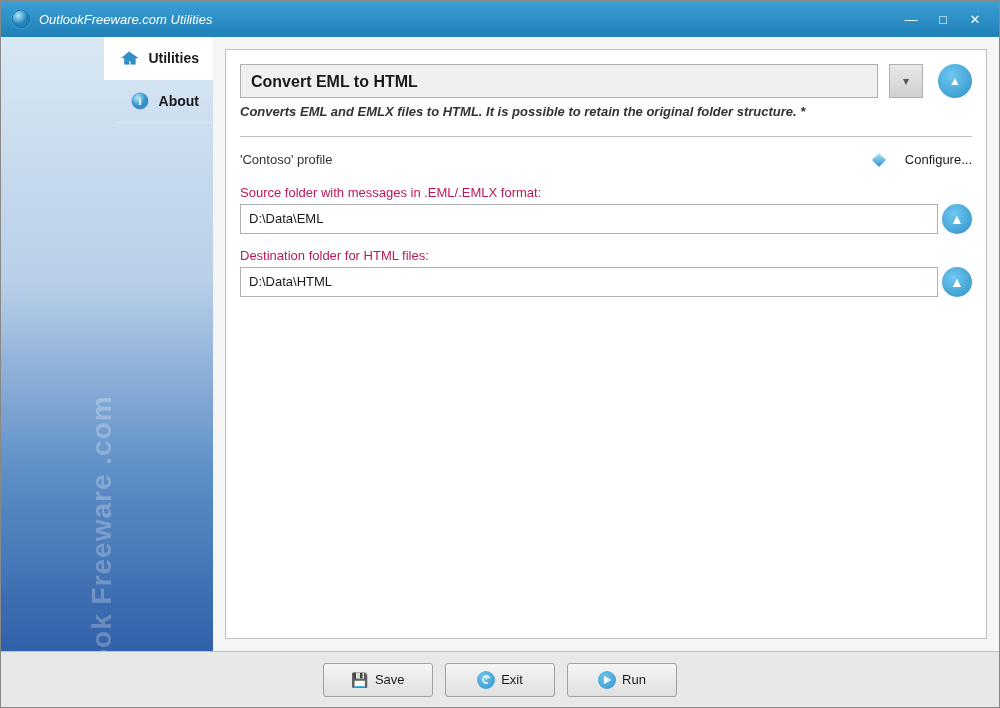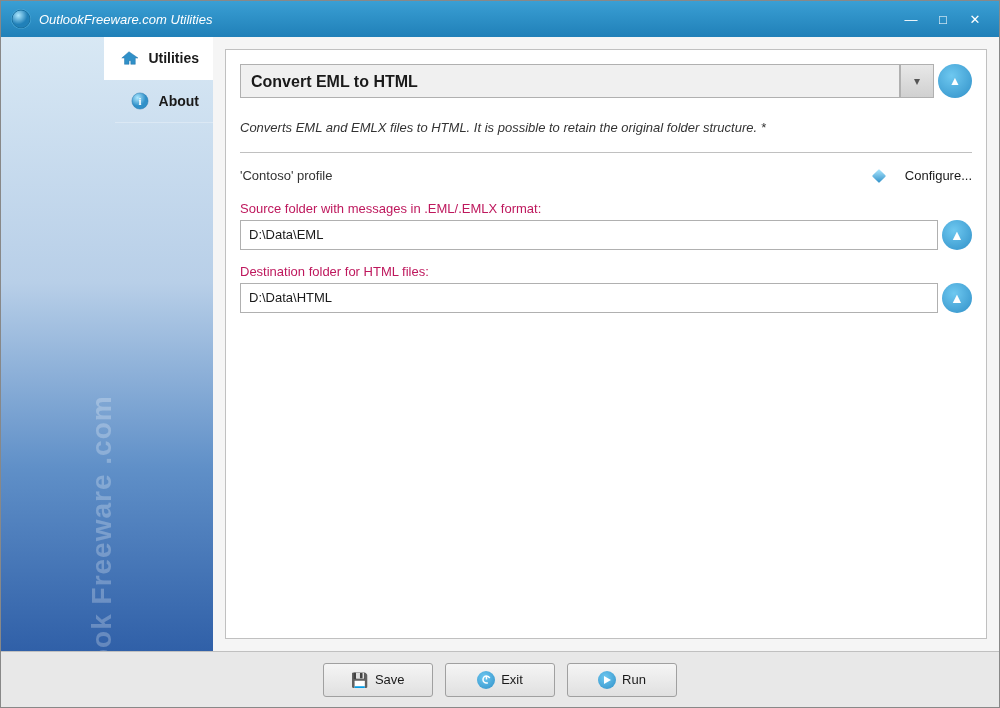--- a/index.html
+++ b/index.html
@@ -146,21 +146,22 @@
       display: flex;
       flex-direction: column;
       padding: 14px;
       overflow: hidden;
     }
 
     
     .dropdown-row {
       display: flex;
       align-items: flex-end;
-      margin-bottom: 20px;
+      margin-bottom: 4px;
+      gap: 11px;
     }
 
     .dropdown-select {
       flex: 1;
       height: 34px;
       border: 1px solid #b0b0b0;
       background: #f0f0f0;
       font-size: 16px;
       font-weight: bold;
       padding: 0 10px;
@@ -196,20 +197,21 @@
       color: white;
       font-size: 16px;
     }
 
     .description-text {
       font-style: italic;
       color: #333;
       font-size: 13px;
       margin-bottom: 14px;
       line-height: 1.5;
+      font-weight: bold;
     }
 
     .divider {
       height: 1px;
       background: #c0c0c0;
       margin-bottom: 14px;
     }
 
     .profile-row {
       display: flex;

